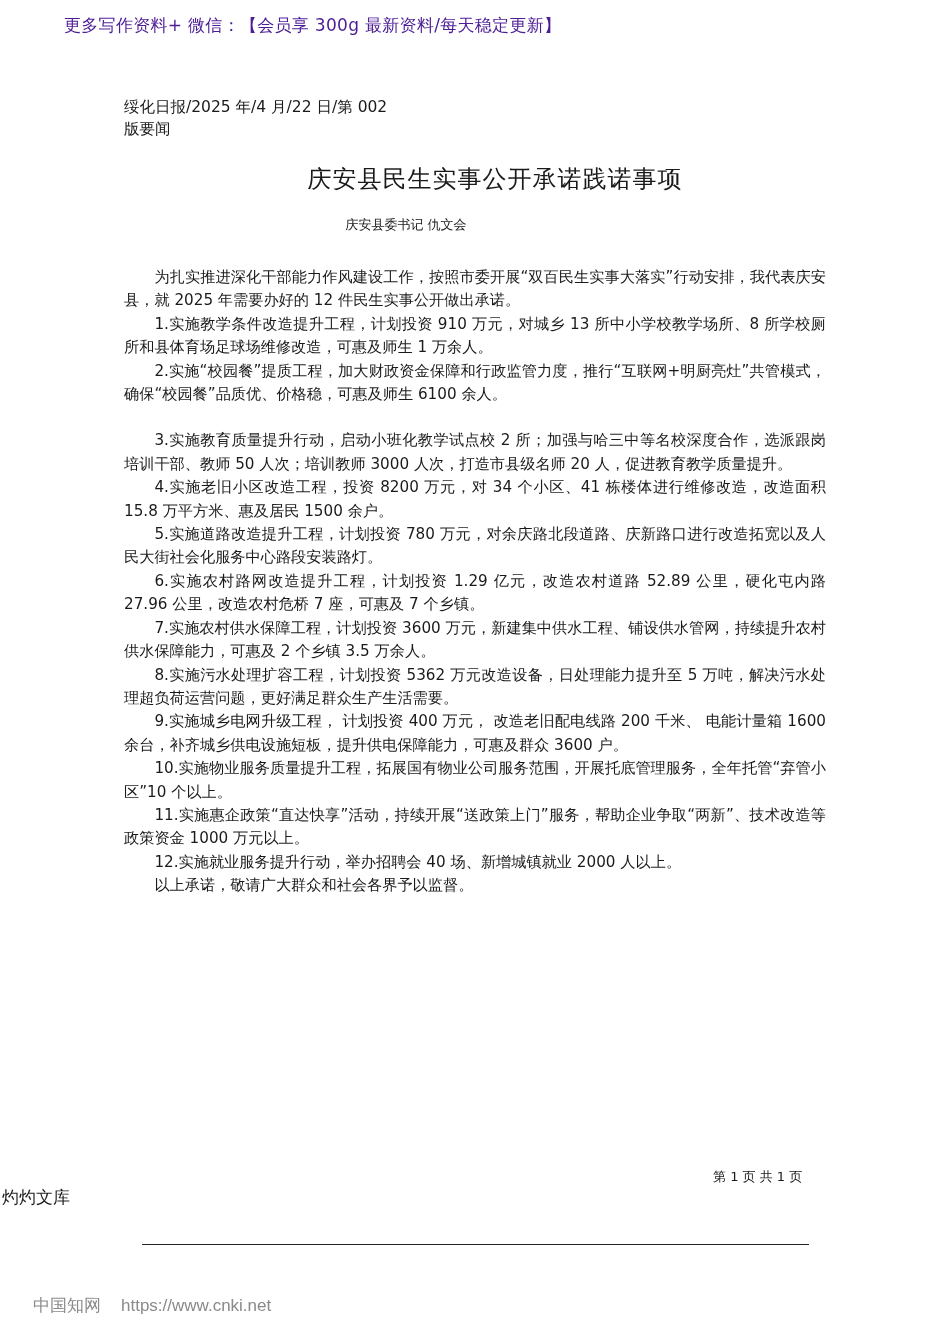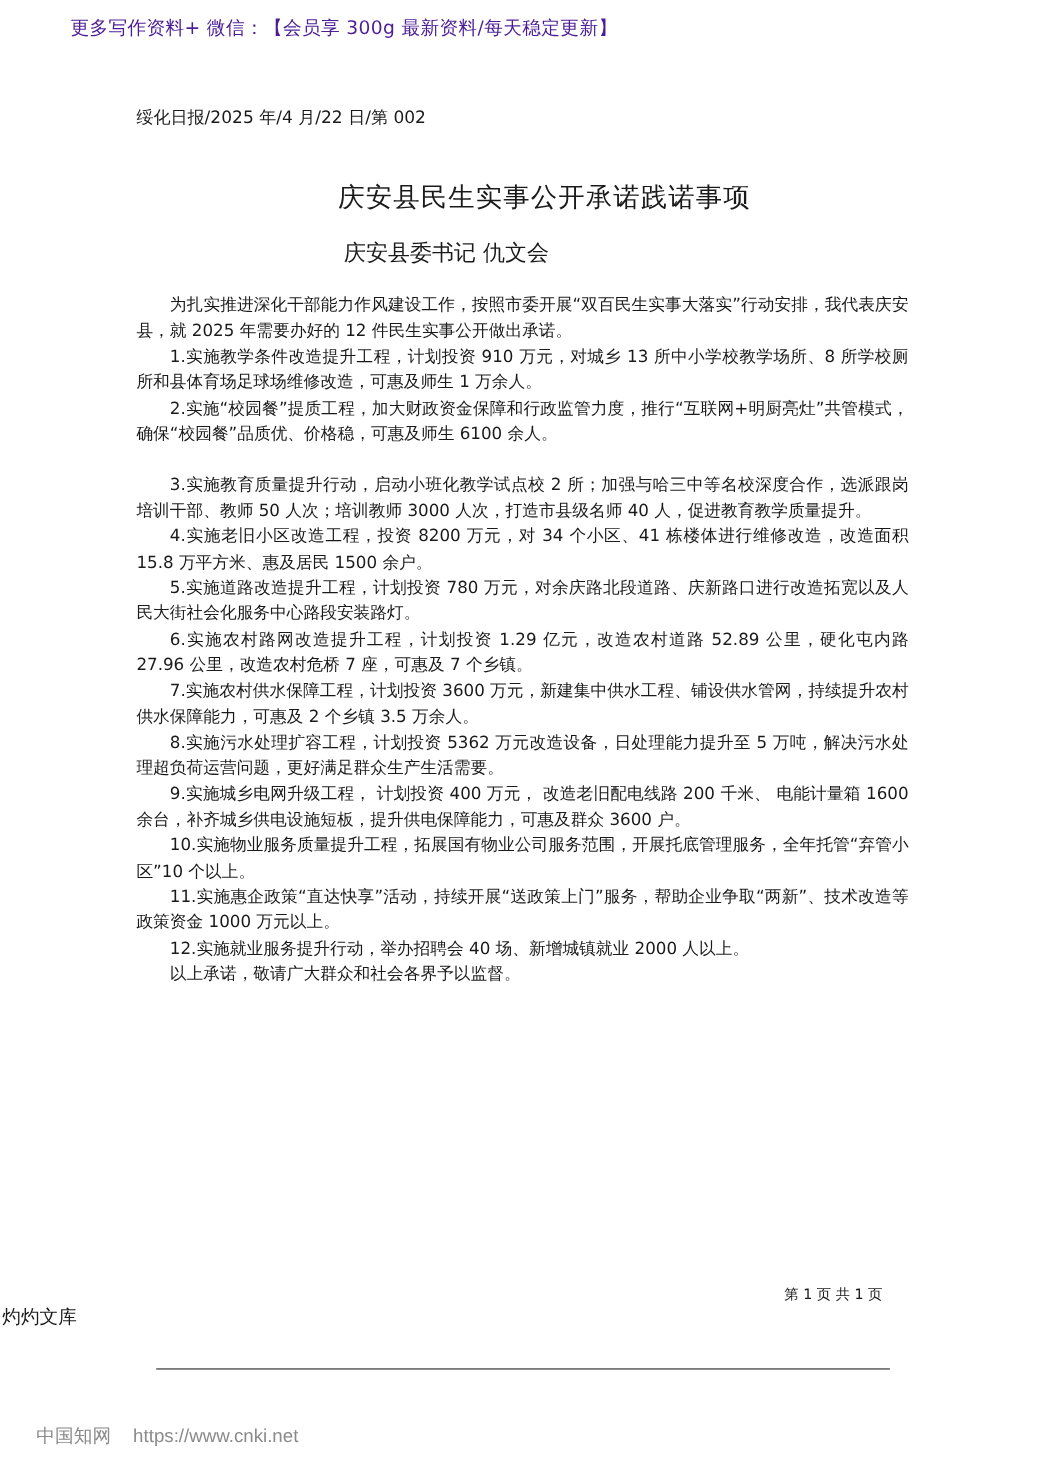--- a/index.html
+++ b/index.html
@@ -1,46 +1,47 @@
 <!DOCTYPE html>
 <html><head>
 <meta charset="utf-8">
 <style>
   html, body { margin: 0; padding: 0; background: #ffffff; }
   body { width: 950px; height: 1344px; position: relative; overflow: hidden; color: #1a1a1a; font-family: "DejaVu Sans", sans-serif; }
   .promo { position: absolute; left: 64px; top: 14px; font-size: 17px; color: #4c1d95; letter-spacing: 0.3px; white-space: nowrap; }
   .source { position: absolute; left: 124px; top: 96px; font-size: 15.5px; line-height: 22px; font-family: "DejaVu Sans", sans-serif; }
   .title { position: absolute; left: 0; width: 950px; top: 163px; text-align: center; font-size: 24px; letter-spacing: 1px; }
-  .author { position: absolute; left: 0; width: 812px; top: 216px; text-align: center; font-size: 20px; }
+  .author { position: absolute; left: 0; width: 812px; top: 216px; text-align: center; font-size: 13px; }
   .body { position: absolute; left: 124px; width: 702px; top: 266px; font-size: 15.2px; line-height: 23.4px; text-align: justify; }
   .body p { margin: 0; text-indent: 2em; }
   .body p.gap { margin-top: 23px; }
   .pagenum { position: absolute; left: 713px; top: 1168px; font-size: 13px; }
   .library { position: absolute; left: 2px; top: 1186px; font-size: 17px; }
   .rule { position: absolute; left: 142px; top: 1244px; width: 667px; height: 1px; background: #222; }
   .cnki { position: absolute; left: 33px; top: 1294px; font-size: 17px; color: #8a8a8a; white-space: nowrap; text-align: center; }
   .cnki .url { margin-left: 20px; font-family: "Liberation Sans", sans-serif; }
 </style>
 </head>
 <body>
 
 <div class="promo">更多写作资料+ 微信：【会员享 300g 最新资料/每天稳定更新】</div>
 
 <div class="source">
   <div>绥化日报/2025 年/4 月/22 日/第 002</div>
+  <div>版要闻</div>
 </div>
 
 <h1 class="title" style="margin:0;font-weight:normal;padding-left:20px;">庆安县民生实事公开承诺践诺事项</h1>
 <div class="author">庆安县委书记  仇文会</div>
 
 <div class="body">
   <p>为扎实推进深化干部能力作风建设工作，按照市委开展“双百民生实事大落实”行动安排，我代表庆安县，就 2025 年需要办好的 12 件民生实事公开做出承诺。</p>
   <p>1.实施教学条件改造提升工程，计划投资 910 万元，对城乡 13 所中小学校教学场所、8 所学校厕所和县体育场足球场维修改造，可惠及师生 1 万余人。</p>
   <p>2.实施“校园餐”提质工程，加大财政资金保障和行政监管力度，推行“互联网+明厨亮灶”共管模式，确保“校园餐”品质优、价格稳，可惠及师生 6100 余人。</p>
-  <p class="gap">3.实施教育质量提升行动，启动小班化教学试点校 2 所；加强与哈三中等名校深度合作，选派跟岗培训干部、教师 50 人次；培训教师 3000 人次，打造市县级名师 40 人，促进教育教学质量提升。</p>
+  <p class="gap">3.实施教育质量提升行动，启动小班化教学试点校 2 所；加强与哈三中等名校深度合作，选派跟岗培训干部、教师 50 人次；培训教师 3000 人次，打造市县级名师 20 人，促进教育教学质量提升。</p>
   <p>4.实施老旧小区改造工程，投资 8200 万元，对 34 个小区、41 栋楼体进行维修改造，改造面积 15.8 万平方米、惠及居民 1500 余户。</p>
   <p>5.实施道路改造提升工程，计划投资 780 万元，对余庆路北段道路、庆新路口进行改造拓宽以及人民大街社会化服务中心路段安装路灯。</p>
   <p>6.实施农村路网改造提升工程，计划投资 1.29 亿元，改造农村道路 52.89 公里，硬化屯内路 27.96 公里，改造农村危桥 7 座，可惠及 7 个乡镇。</p>
   <p>7.实施农村供水保障工程，计划投资 3600 万元，新建集中供水工程、铺设供水管网，持续提升农村供水保障能力，可惠及 2 个乡镇 3.5 万余人。</p>
   <p>8.实施污水处理扩容工程，计划投资 5362 万元改造设备，日处理能力提升至 5 万吨，解决污水处理超负荷运营问题，更好满足群众生产生活需要。</p>
   <p>9.实施城乡电网升级工程， 计划投资 400 万元， 改造老旧配电线路 200 千米、 电能计量箱 1600 余台，补齐城乡供电设施短板，提升供电保障能力，可惠及群众 3600 户。</p>
   <p>10.实施物业服务质量提升工程，拓展国有物业公司服务范围，开展托底管理服务，全年托管“弃管小区”10 个以上。</p>
   <p>11.实施惠企政策“直达快享”活动，持续开展“送政策上门”服务，帮助企业争取“两新”、技术改造等政策资金 1000 万元以上。</p>
   <p>12.实施就业服务提升行动，举办招聘会 40 场、新增城镇就业 2000 人以上。</p>
   <p>以上承诺，敬请广大群众和社会各界予以监督。</p>

